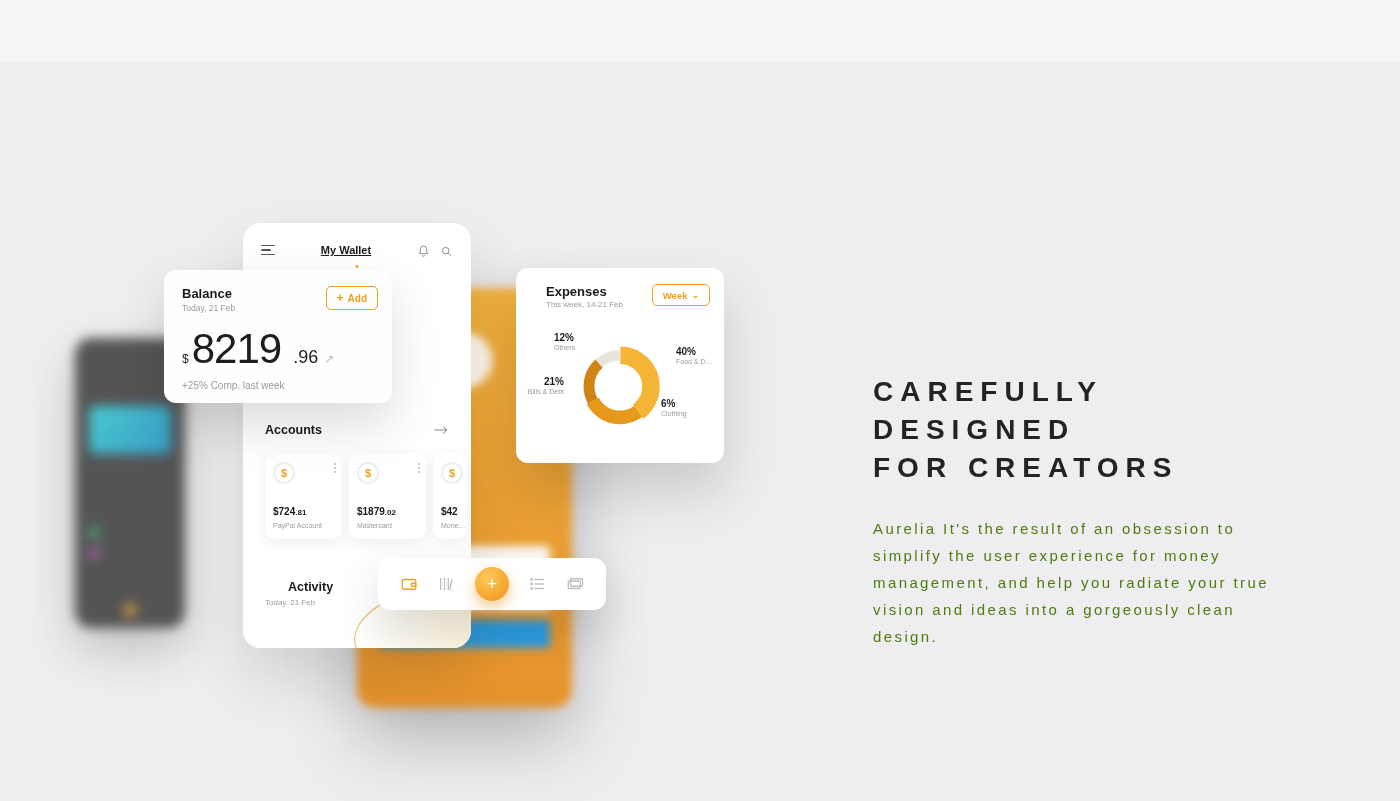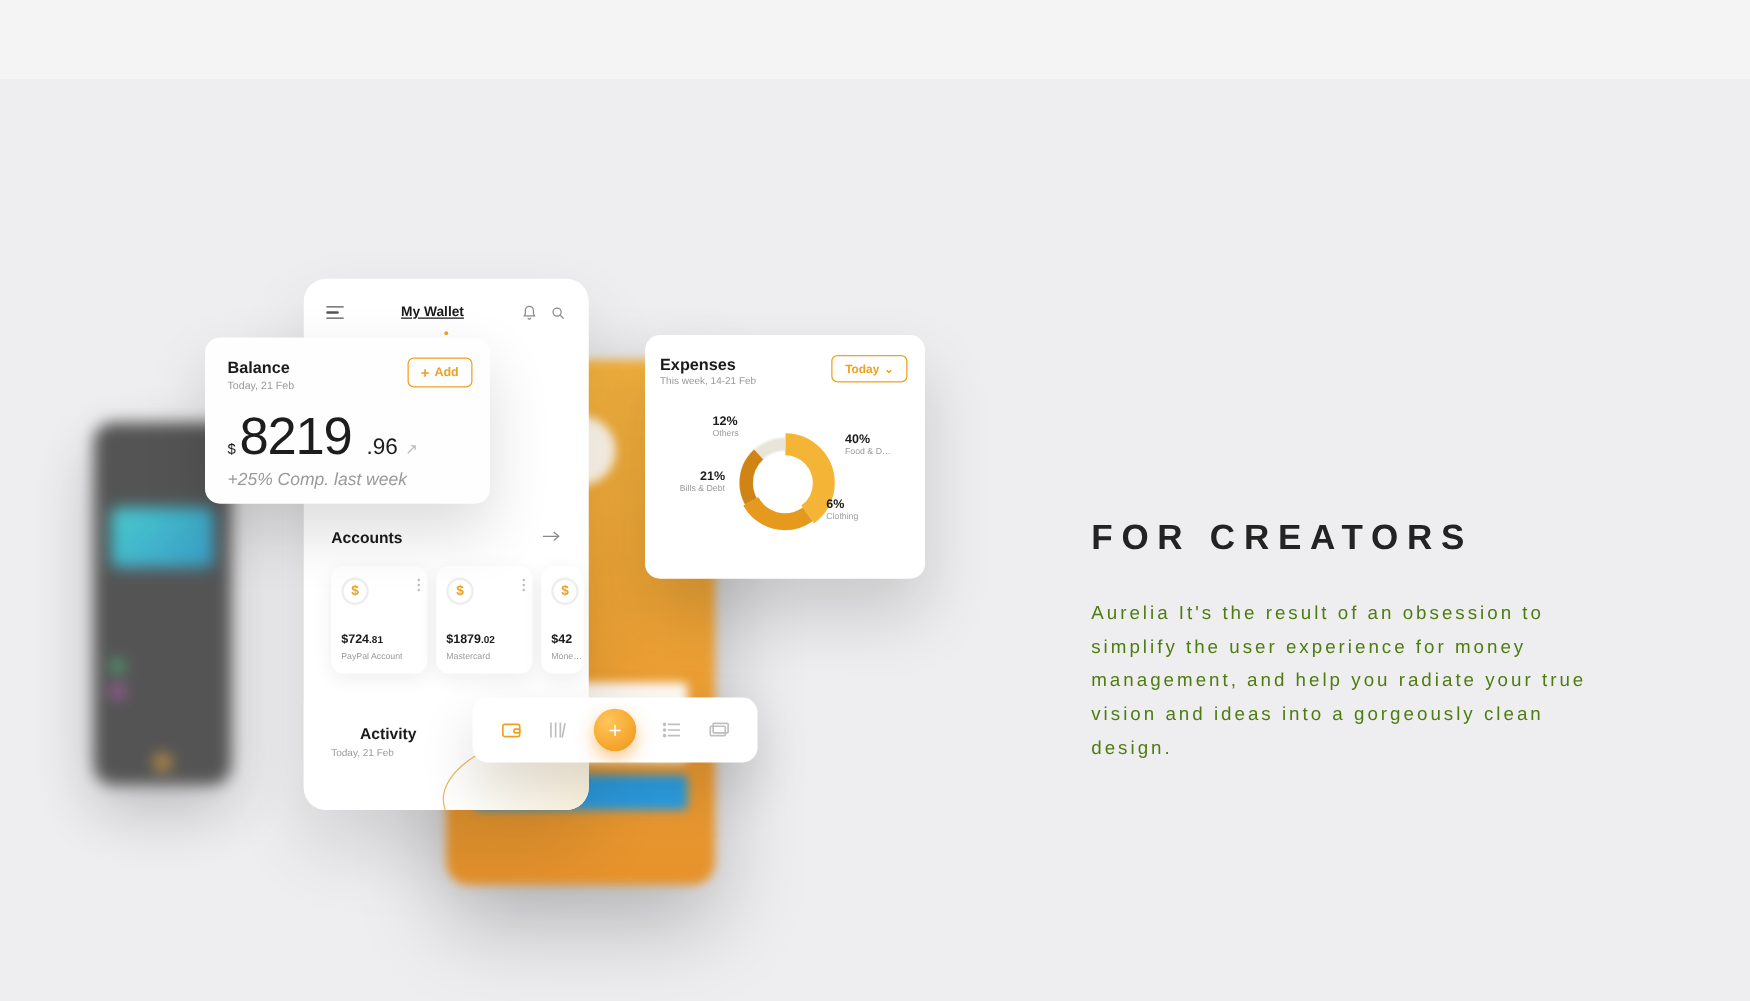--- a/index.html
+++ b/index.html
@@ -64,24 +64,24 @@
   .card-balance { position:absolute; left:164px; top:207px; width:228px; height:133px; background:#fefefe; border-radius:12px; box-shadow:0 22px 50px rgba(0,0,0,.14); padding:16px 18px; }
   .card-balance h4 { font-size:13px; font-weight:700; color:#1a1a1a; }
   .card-balance .date { font-size:8.5px; color:#9a9a9a; margin-top:2px; }
   .add-btn { position:absolute; right:14px; top:16px; height:24px; padding:0 10px; border:1.5px solid #f0a020; border-radius:5px; color:#f0a020; font-size:10px; font-weight:700; display:flex; align-items:center; gap:4px; background:transparent; cursor:pointer; }
   .add-btn .plus { font-size:12px; }
   .bal-amt { position:absolute; left:18px; bottom:30px; display:flex; align-items:baseline; color:#1d1d1d; }
   .bal-amt .cur { font-size:12px; margin-right:3px; }
   .bal-amt .whole { font-size:42px; font-weight:400; letter-spacing:-1px; }
   .bal-amt .dec { font-size:18px; margin-left:12px; }
   .bal-amt .arw { margin-left:6px; font-size:12px; color:#bbb; }
-  .bal-note { position:absolute; left:18px; bottom:12px; font-size:14px; color:#9a9a9a;font-style:italic; }
-
-  
-  .card-exp { position:absolute; left:516px; top:205px; width:224px; height:195px; background:#fff; border-radius:12px; box-shadow:0 28px 55px rgba(0,0,0,.16); padding:16px 12px; }
+  .bal-note { position:absolute; left:18px; bottom:12px; font-size:10px; color:#9a9a9a; }
+
+  
+  .card-exp { position:absolute; left:516px; top:205px; width:208px; height:195px; background:#fff; border-radius:12px; box-shadow:0 28px 55px rgba(0,0,0,.16); padding:16px 30px; }
   .card-exp h4 { font-size:13px; font-weight:700; color:#1a1a1a; }
   .card-exp .date { font-size:8px; color:#9a9a9a; margin-top:1px; }
   .week-btn { position:absolute; right:14px; top:16px; height:22px; padding:0 10px; border:1.5px solid #f0a020; border-radius:5px; color:#f0a020; font-size:9.5px; font-weight:700; display:flex; align-items:center; gap:4px; background:transparent; cursor:pointer; }
   .week-btn .chev { font-size:9px; }
   .donut-wrap { position:absolute; left:0; top:50px; width:100%; height:140px; }
   .donut { position:absolute; left:50%; top:50%; transform:translate(-50%,-52%); width:82px; height:82px; }
   .seg-lbl { position:absolute; font-size:10px; font-weight:700; color:#1a1a1a; }
   .seg-lbl small { display:block; font-size:7px; font-weight:500; color:#9a9a9a; margin-top:1px; }
   .lbl-others { right:149px; top:14px; text-align:left; }
   .lbl-bills  { right:160px; top:58px; text-align:right; }
@@ -98,21 +98,21 @@
 </style>
 </head>
 <body>
 
 <div class="strip-top"></div>
 
 <div class="stage">
 
   <div class="copy">
     <h1>
-      <br>
+      <span>CAREFULLY DESIGNED</span><br>
       <span>FOR CREATORS</span>
     </h1>
     <p>Aurelia It's the result of an obsession to simplify the user experience for money management, and help you radiate your true vision and ideas into a gorgeously clean design.</p>
   </div>
 
   <div class="phone-dark">
     <div class="teal"></div>
     <div class="dot-g"></div>
     <div class="dot-p"></div>
     <div class="btm"></div>
@@ -209,21 +209,21 @@
       <span class="dec">.96</span>
       <span class="arw">↗</span>
     </div>
     <div class="bal-note">+25% Comp. last week</div>
   </div>
 
   <div class="card-exp">
     <h4>Expenses</h4>
     <div class="date">This week, 14-21 Feb</div>
     <button class="week-btn">
-      <span>Today</span>
+      <span>Week</span>
       <span class="chev">⌄</span>
     </button>
     <div class="donut-wrap">
       <svg class="donut" viewBox="0 0 42 42">
         <circle cx="21" cy="21" r="15.9" fill="none" stroke="#f1f1f1" stroke-width="6"></circle>
 
         <circle cx="21" cy="21" r="15.9" fill="none" stroke="#f4b436" stroke-width="9" stroke-dasharray="40 60" stroke-dashoffset="25"></circle>
 
         <circle cx="21" cy="21" r="15.9" fill="none" stroke="#e59a1e" stroke-width="7" stroke-dasharray="27 73" stroke-dashoffset="-15"></circle>
 

